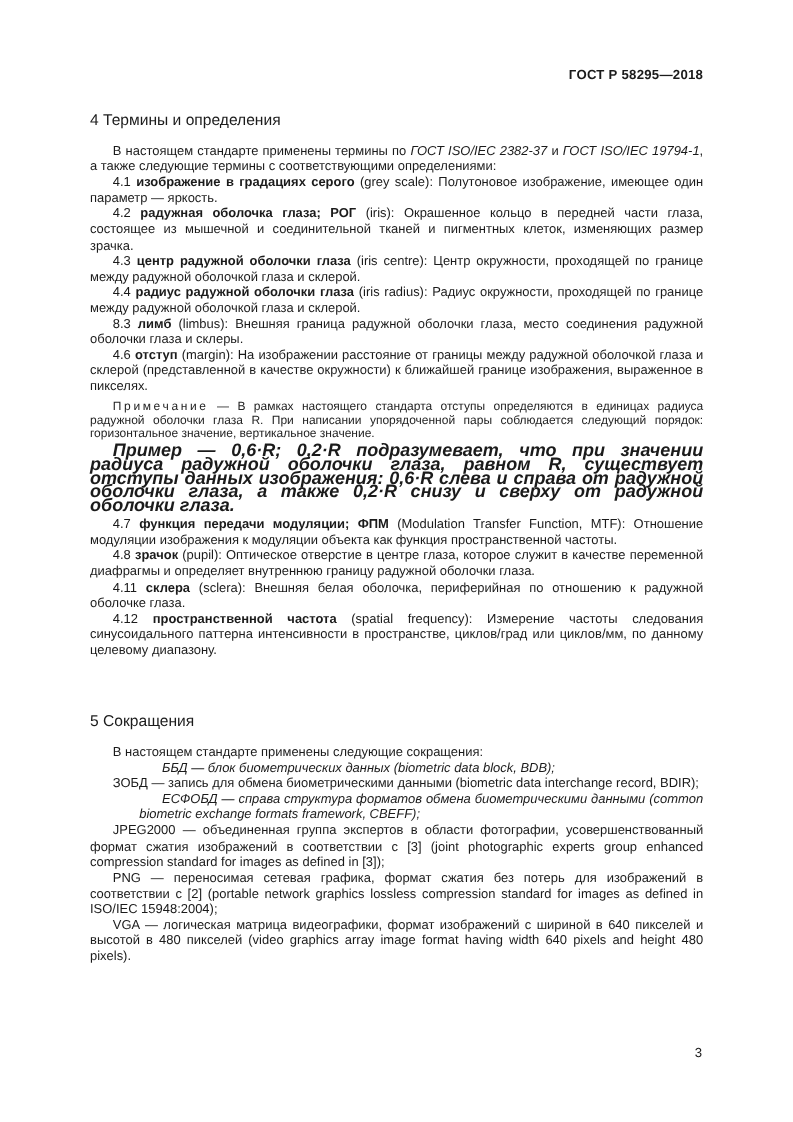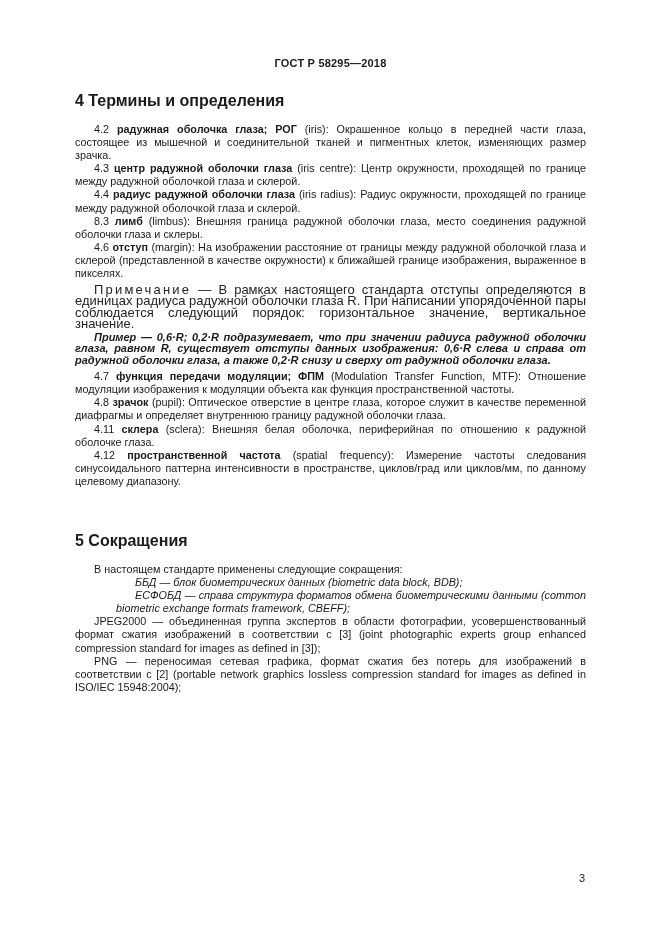--- a/index.html
+++ b/index.html
@@ -6,73 +6,77 @@
   html, body { margin: 0; padding: 0; background: #ffffff; }
   .page {
     position: relative;
     width: 661px; height: 935px;
     background: #ffffff;
     font-family: "Liberation Sans", sans-serif;
     color: #1b1b1b;
     overflow: hidden;
   }
   .content { position: absolute; left: 75px; top: 57px; width: 511px; }
-  .doc-header { text-align: center; font-size: 11px; font-weight: bold; letter-spacing: 0.2px; }
-  .section-title { font-size: 16px; font-weight: bold; margin: 23px 0 13px 0; }
+  .doc-header { text-align: right; font-size: 11px; font-weight: bold; letter-spacing: 0.2px; }
+  .section-title { font-size: 13px; font-weight: normal; margin: 23px 0 13px 0; }
   .section-title.s5 { margin-top: 44px; }
   .para {
     font-size: 10.8px; line-height: 13.1px;
     margin: 0; text-align: justify; text-indent: 19px;
   }
   .para b { font-weight: bold; }
   .para i { font-style: italic; }
   .note {
-    font-size: 13px; line-height: 11.2px;
+    font-size: 10px; line-height: 11.2px;
     margin: 4px 0 3px 0; text-align: justify; text-indent: 19px; color: #242424;
   }
   .note-label { letter-spacing: 2.2px; }
   .example {
-    font-size: 11px; line-height: 11.4px;
+    font-size: 15px; line-height: 11.4px;
     font-weight: bold; font-style: italic;
     margin: 3px 0 4px 0; text-align: justify; text-indent: 19px;
   }
   .italic { font-style: italic; margin-left: 41px; }
   .page-number { position: absolute; right: 76px; bottom: 51px; font-size: 11px; }
 </style>
 </head>
 <body>
 
 <div class="page">
   <div class="content">
 
     <div class="doc-header">ГОСТ Р 58295—2018</div>
 
     <h2 class="section-title">4 Термины и определения</h2>
 
+    <p class="para"><span>В настоящем стандарте применены термины по </span><i>ГОСТ ISO/IEC 2382-37</i><span> и </span><i>ГОСТ ISO/IEC 19794-1</i><span>, а также следующие термины с соответствующими определениями:</span></p>
 
+    <p class="para"><span>4.1 </span><b>изображение в градациях серого</b><span> (grey scale): Полутоновое изображение, имеющее один параметр — яркость.</span></p>
     <p class="para"><span>4.2 </span><b>радужная оболочка глаза; РОГ</b><span> (iris): Окрашенное кольцо в передней части глаза, состоящее из мышечной и соединительной тканей и пигментных клеток, изменяющих размер зрачка.</span></p>
     <p class="para"><span>4.3 </span><b>центр радужной оболочки глаза</b><span> (iris centre): Центр окружности, проходящей по границе между радужной оболочкой глаза и склерой.</span></p>
     <p class="para"><span>4.4 </span><b>радиус радужной оболочки глаза</b><span> (iris radius): Радиус окружности, проходящей по границе между радужной оболочкой глаза и склерой.</span></p>
     <p class="para"><span>8.3 </span><b>лимб</b><span> (limbus): Внешняя граница радужной оболочки глаза, место соединения радужной оболочки глаза и склеры.</span></p>
     <p class="para"><span>4.6 </span><b>отступ</b><span> (margin): На изображении расстояние от границы между радужной оболочкой глаза и склерой (представленной в качестве окружности) к ближайшей границе изображения, выраженное в пикселях.</span></p>
 
     <p class="note"><span class="note-label">Примечание</span><span> — </span><span>В рамках настоящего стандарта отступы определяются в единицах радиуса радужной оболочки глаза R. При написании упорядоченной пары соблюдается следующий порядок: горизонтальное значение, вертикальное значение.</span></p>
 
     <p class="example"><span>Пример — </span><span>0,6·R; 0,2·R подразумевает, что при значении радиуса радужной оболочки глаза, равном R, существует отступы данных изображения: 0,6·R слева и справа от радужной оболочки глаза, а также 0,2·R снизу и сверху от радужной оболочки глаза.</span></p>
 
     <p class="para"><span>4.7 </span><b>функция передачи модуляции; ФПМ</b><span> (Modulation Transfer Function, MTF): Отношение модуляции изображения к модуляции объекта как функция пространственной частоты.</span></p>
     <p class="para"><span>4.8 </span><b>зрачок</b><span> (pupil): Оптическое отверстие в центре глаза, которое служит в качестве переменной диафрагмы и определяет внутреннюю границу радужной оболочки глаза.</span></p>
     <p class="para"><span>4.11 </span><b>склера</b><span> (sclera): Внешняя белая оболочка, периферийная по отношению к радужной оболочке глаза.</span></p>
     <p class="para"><span>4.12 </span><b>пространственной частота</b><span> (spatial frequency): Измерение частоты следования синусоидального паттерна интенсивности в пространстве, циклов/град или циклов/мм, по данному целевому диапазону.</span></p>
 
     <h2 class="section-title s5">5 Сокращения</h2>
 
     <p class="para">В настоящем стандарте применены следующие сокращения:</p>
 
     <p class="para italic">ББД — блок биометрических данных (biometric data block, BDB);</p>
+    <p class="para">ЗОБД — запись для обмена биометрическими данными (biometric data interchange record, BDIR);</p>
     <p class="para italic">ЕСФОБД — справа структура форматов обмена биометрическими данными (common biometric exchange formats framework, CBEFF);</p>
     <p class="para">JPEG2000 — объединенная группа экспертов в области фотографии, усовершенствованный формат сжатия изображений в соответствии с [3] (joint photographic experts group enhanced compression standard for images as defined in [3]);</p>
     <p class="para">PNG — переносимая сетевая графика, формат сжатия без потерь для изображений в соответствии с [2] (portable network graphics lossless compression standard for images as defined in ISO/IEC 15948:2004);</p>
+    <p class="para">VGA — логическая матрица видеографики, формат изображений с шириной в 640 пикселей и высотой в 480 пикселей (video graphics array image format having width 640 pixels and height 480 pixels).</p>
 
   </div>
 
   <div class="page-number">3</div>
 </div>
 
 </body></html>

